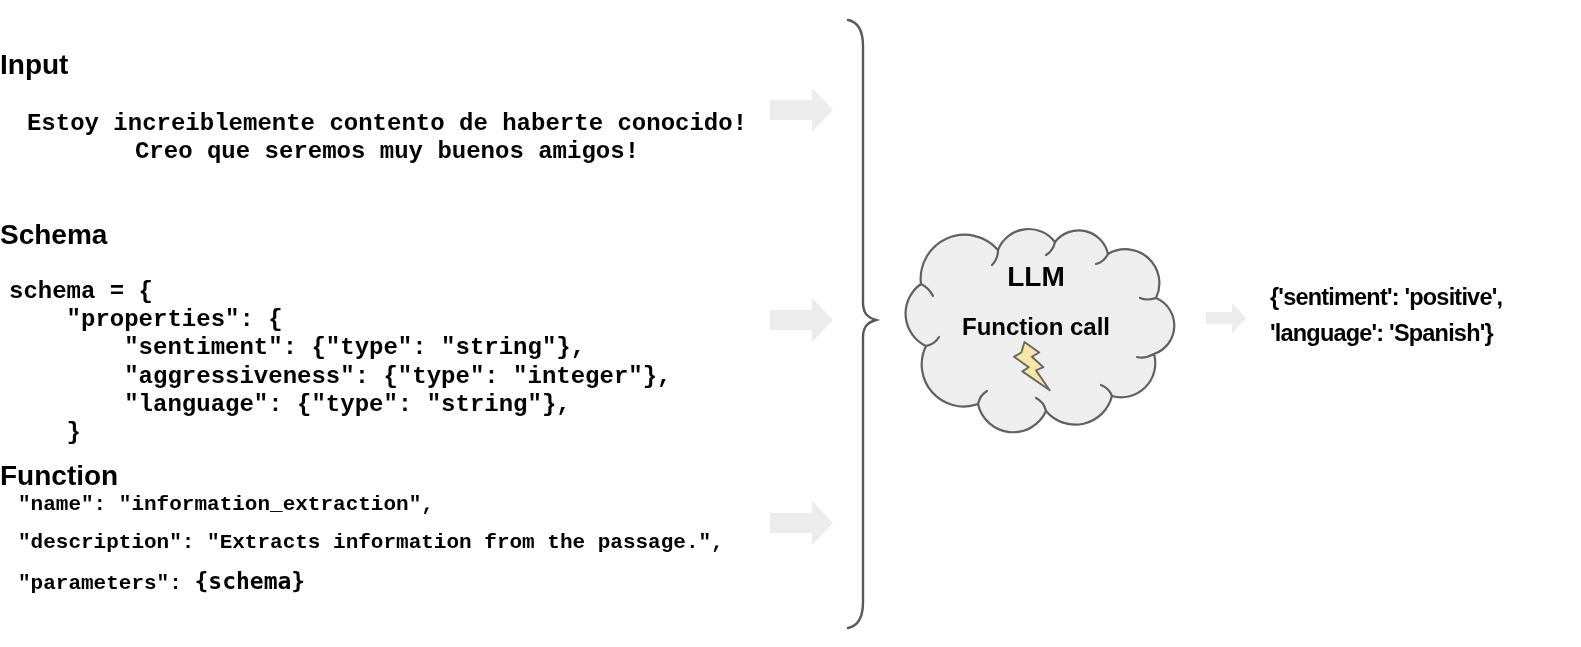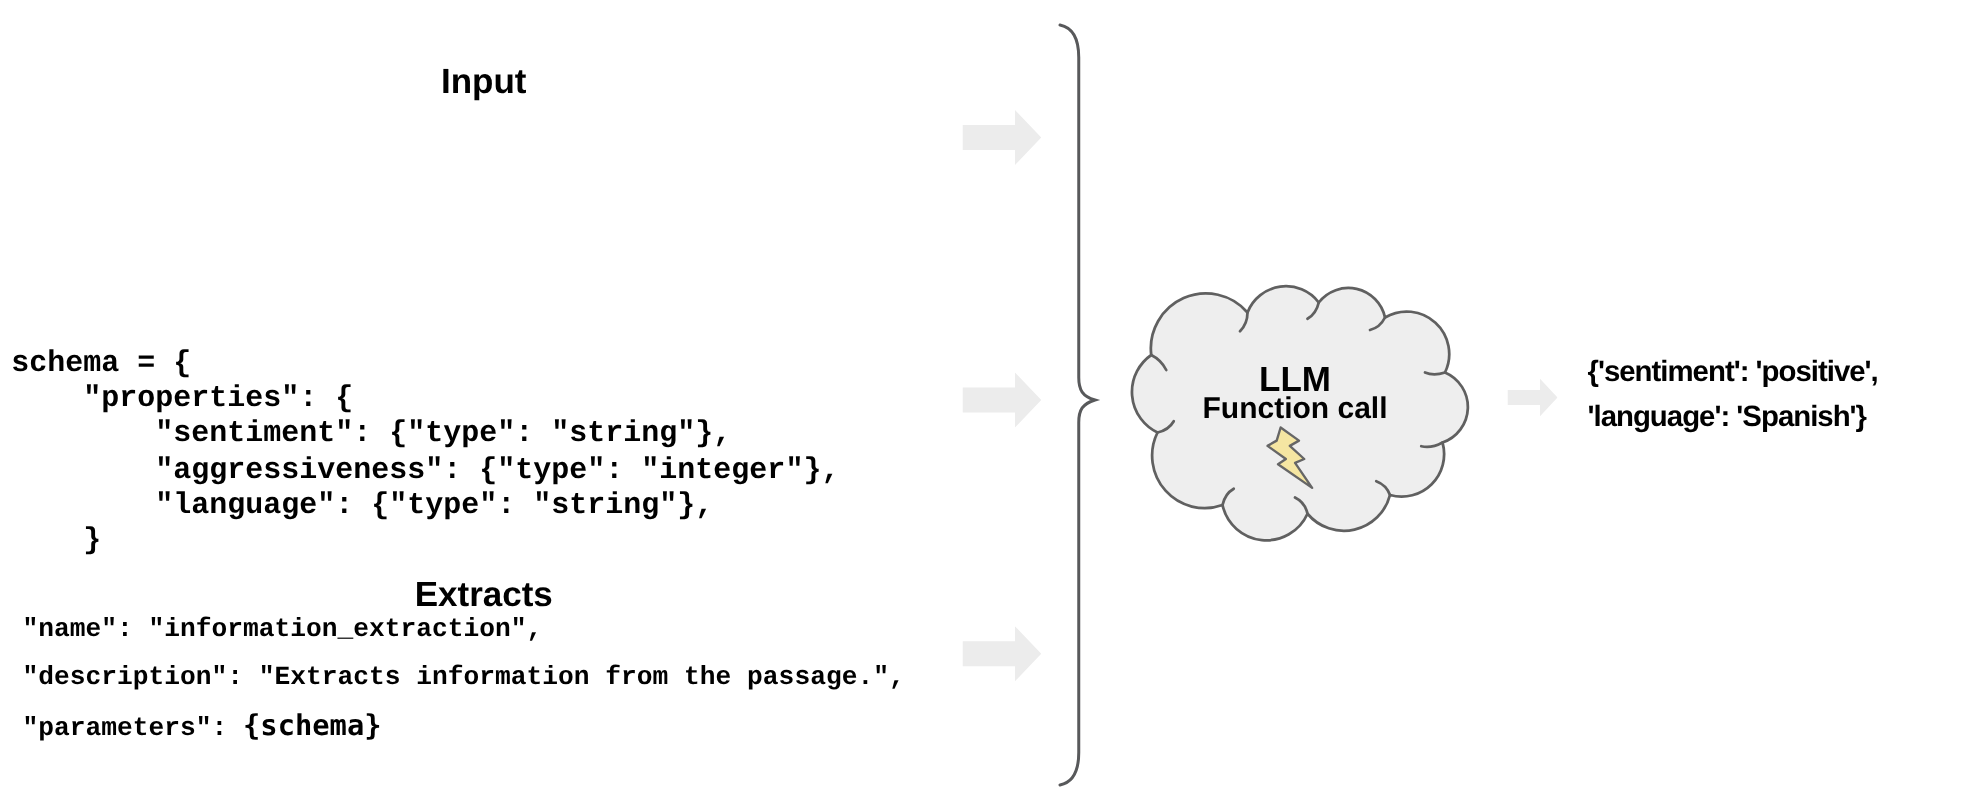--- a/index.html
+++ b/index.html
@@ -6,21 +6,20 @@
   .canvas{
     position:relative;
     width:1581px;height:647px;
     background:#ffffff;
     font-family:"Liberation Sans",sans-serif;
     color:var(--text,#000);
     overflow:hidden;
   }
   .section-title{
     position:absolute;left:0;width:774px;
-    text-align:center;
     font-family:"Liberation Sans",sans-serif;
     font-weight:bold;font-size:28px;line-height:30px;
     color:var(--text,#000);
   }
   .code{
     position:absolute;
     font-family:"Liberation Mono",monospace;
     font-weight:bold;color:var(--text,#000);
     white-space:pre;
   }
@@ -45,48 +44,51 @@
   .arrow-svg{position:absolute;display:block;}
   .arrow-svg polygon{fill:var(--arrow,#ececec);}
   .brace-svg{position:absolute;left:840px;top:14px;display:block;}
   .brace-svg path{fill:none;stroke:var(--brace-stroke,#58595b);stroke-width:2.4;stroke-linecap:round;}
   .cloud-svg{position:absolute;left:888px;top:204px;display:block;}
   .cloud-body{fill:var(--cloud-fill,#eee);stroke:var(--cloud-stroke,#606060);stroke-width:2.2;stroke-linejoin:round;}
   .cloud-stub{fill:none;stroke:var(--cloud-stroke,#606060);stroke-width:2.2;stroke-linecap:round;}
   .bolt{fill:var(--bolt-fill,#f5e6a2);stroke:var(--bolt-stroke,#666);stroke-width:1.8;stroke-linejoin:round;}
   .llm-title{
     position:absolute;left:888px;width:296px;top:262px;
-    text-align:center;font-weight:bold;font-size:28px;line-height:30px;margin-top:27px;
+    text-align:center;font-weight:bold;font-size:28px;line-height:30px;
   }
   .llm-subtitle{
     position:absolute;left:888px;width:296px;top:314px;
     text-align:center;font-weight:bold;font-size:24px;line-height:26px;
   }
   .output-text{
     position:absolute;left:1270px;top:280px;
     font-weight:bold;font-size:23.5px;line-height:35.5px;
     letter-spacing:-0.8px;
     white-space:pre-line;
   }
 </style>
 </head>
 <body>
 
 <div class="canvas">
 
   <div class="section-title" style="top:50px;">Input</div>
+  <pre class="code input-text">Estoy increiblemente contento de haberte conocido!
+Creo que seremos muy buenos amigos!</pre>
 
+  <div class="section-title" style="top:220px;">Schema</div>
   <pre class="code schema-code">schema = {
     "properties": {
         "sentiment": {"type": "string"},
         "aggressiveness": {"type": "integer"},
         "language": {"type": "string"},
     }</pre>
 
-  <div class="section-title" style="top:461px;">Extracts</div>
+  <div class="section-title" style="top:461px;">Function</div>
   <div class="code fn-line" style="top:492px;">"name": "information_extraction",</div>
   <div class="code fn-line" style="top:530px;">"description": "Extracts information from the passage.",</div>
   <div class="code fn-line" style="top:568px;"><span>"parameters": </span><span class="schema-ref">{schema}</span></div>
 
   <svg class="arrow-svg" style="left:770px;top:88px;" width="63" height="44" viewBox="0 0 63 44">
     <polygon points="0,12 42,12 42,0 63,22 42,44 42,32 0,32"></polygon>
   </svg>
   <svg class="arrow-svg" style="left:770px;top:298px;" width="63" height="44" viewBox="0 0 63 44">
     <polygon points="0,12 42,12 42,0 63,22 42,44 42,32 0,32"></polygon>
   </svg>

